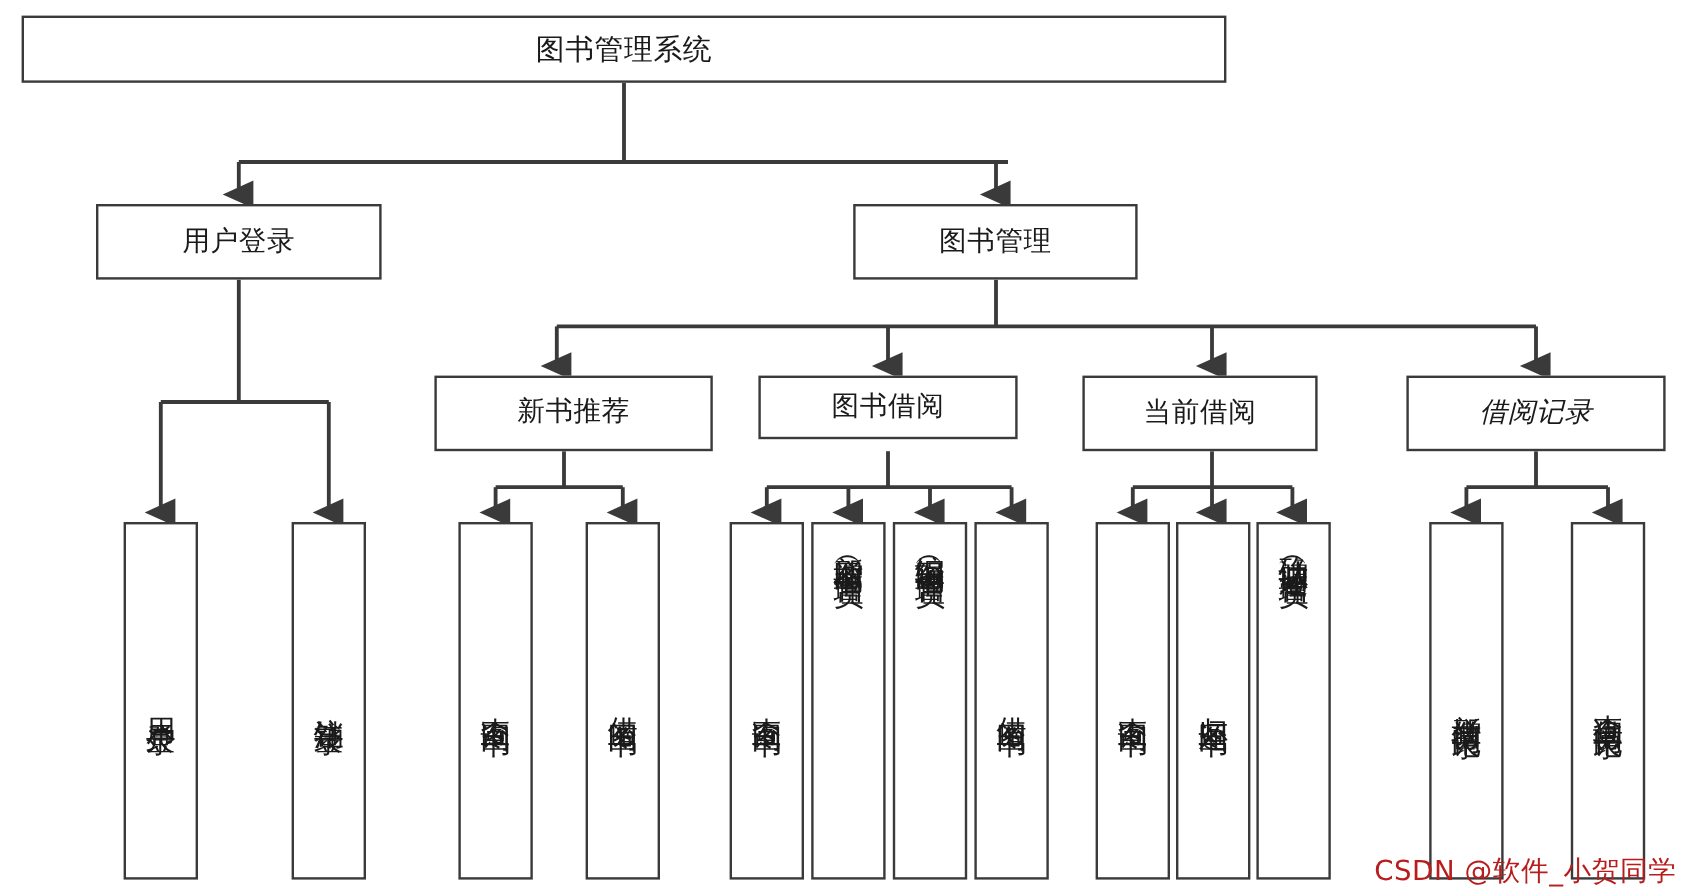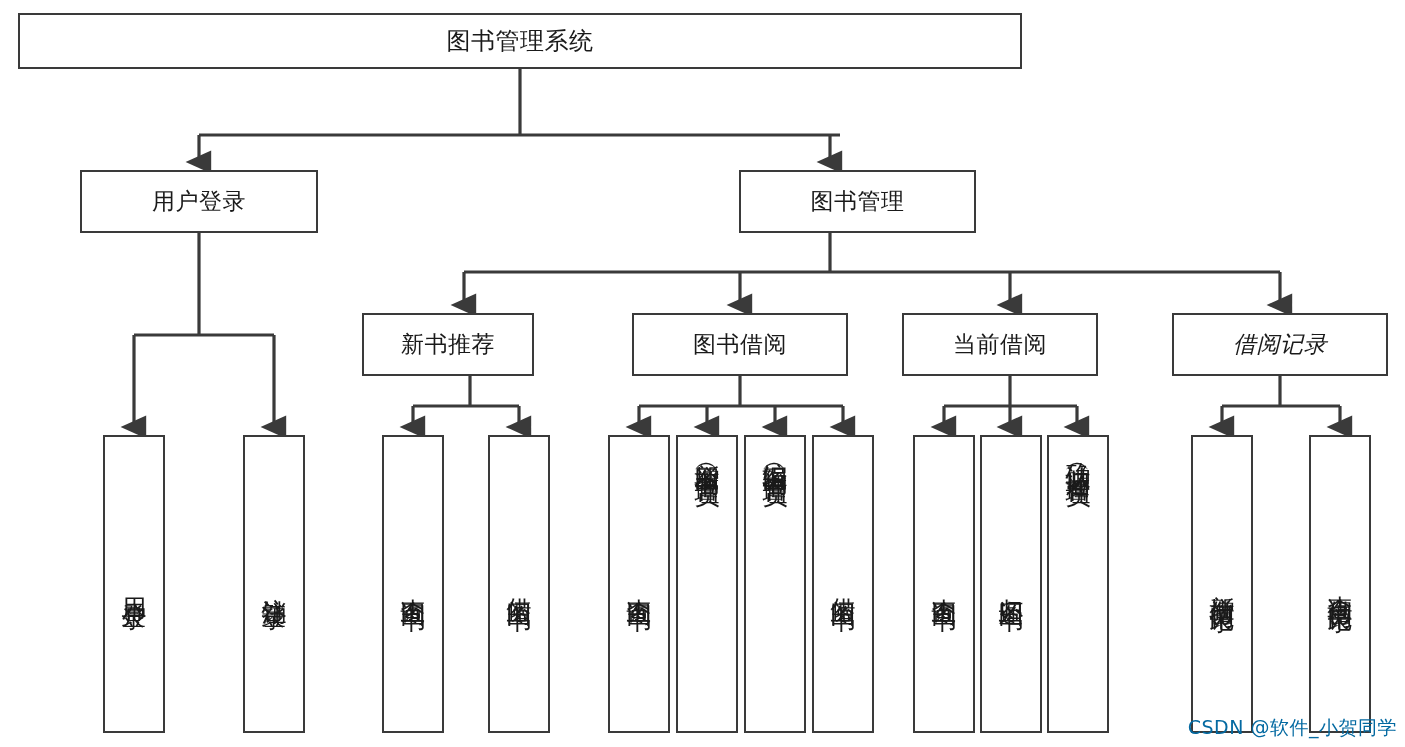--- a/index.html
+++ b/index.html
@@ -67,22 +67,22 @@
     white-space: nowrap;
   }
   .node.v.center {
     align-items: center;
     padding-top: 0;
   }
   #watermark {
     position: absolute;
     right: 8px;
     bottom: 6px;
-    font-size: 19px;
-    color: #0369a1;
+    font-size: 23px;
+    color: #b91c1c;
     letter-spacing: 0.5px;
     user-select: none;
     white-space: nowrap;
   }
 </style>
 </head>
 <body>
 
 <div id="canvas">
 
@@ -137,28 +137,28 @@
     </g>
   </svg>
 
   <div class="node h root" style="left:18px; top:13px; width:1004px; height:56px;">
     <span class="label">图书管理系统</span>
   </div>
 
   <div class="node h" style="left:80px; top:170px; width:238px; height:63px;">
     <span class="label">用户登录</span>
   </div>
-  <div class="node h" style="left:711px; top:170px; width:237px; height:63px;margin-left:28px;">
+  <div class="node h" style="left:711px; top:170px; width:237px; height:63px;">
     <span class="label">图书管理</span>
   </div>
 
-  <div class="node h" style="left:362px; top:313px; width:172px; height:63px;">
+  <div class="node h" style="left:362px; top:313px; width:232px; height:63px;font-family:Liberation Mono, monospace;">
     <span class="label">新书推荐</span>
   </div>
-  <div class="node h" style="left:632px; top:313px; width:216px; height:63px;">
+  <div class="node h" style="left:632px; top:313px; width:216px; height:53px;">
     <span class="label">图书借阅</span>
   </div>
   <div class="node h" style="left:902px; top:313px; width:196px; height:63px;">
     <span class="label">当前借阅</span>
   </div>
   <div class="node h" style="left:1172px; top:313px; width:216px; height:63px;font-style:italic;">
     <span class="label">借阅记录</span>
   </div>
 
   <div class="node v center" style="left:103px; top:435px; width:62px; height:298px;">

